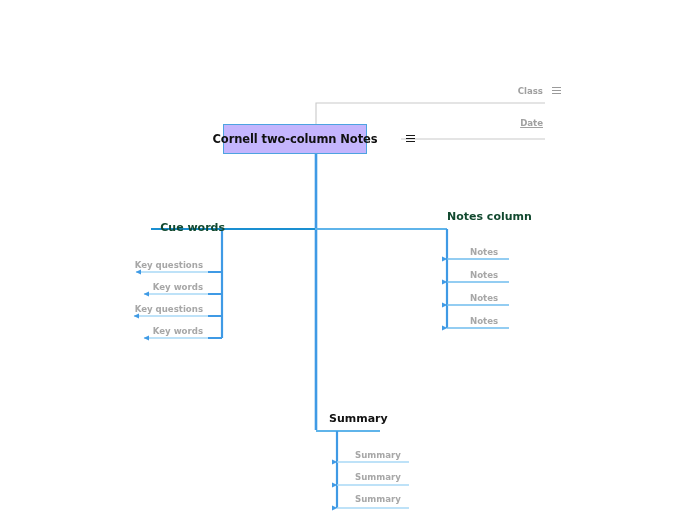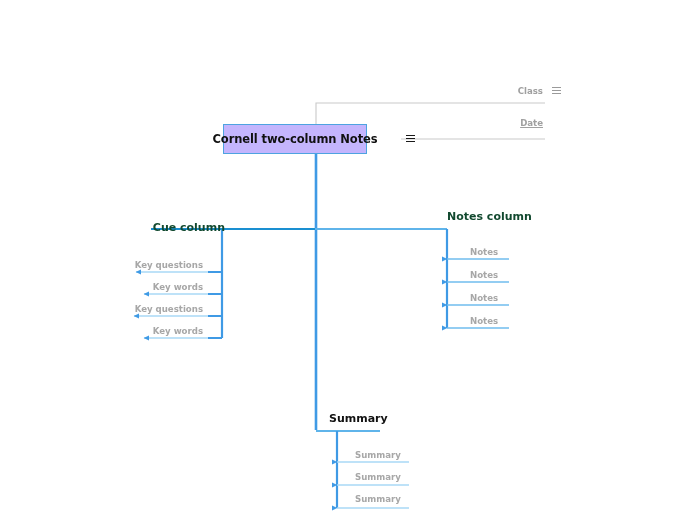--- a/index.html
+++ b/index.html
@@ -168,21 +168,21 @@
 
   <div class="lbl meta-label align-right" style="left:543px; top:87px;padding-left:13px;">Class</div>
   <div class="hamburger gray class-menu">
     <i></i>
     <i></i>
     <i></i>
   </div>
 
   <div class="lbl meta-label align-right" style="left:543px; top:119px;text-decoration:underline;">Date</div>
 
-  <div class="lbl branch-title title-green align-right" style="left:225px; top:222px;">Cue column</div>
+  <div class="lbl branch-title title-green align-right" style="left:225px; top:222px;">Cue words</div>
 
   <div class="lbl leaf-label align-right" style="left:203px; top:261px;">Key questions</div>
   <div class="lbl leaf-label align-right" style="left:203px; top:283px;">Key words</div>
   <div class="lbl leaf-label align-right" style="left:203px; top:305px;">Key questions</div>
   <div class="lbl leaf-label align-right" style="left:203px; top:327px;">Key words</div>
 
   <div class="lbl branch-title title-green" style="left:447px; top:211px;">Notes column</div>
 
   <div class="lbl leaf-label" style="left:470px; top:248px;">Notes</div>
   <div class="lbl leaf-label" style="left:470px; top:271px;">Notes</div>

